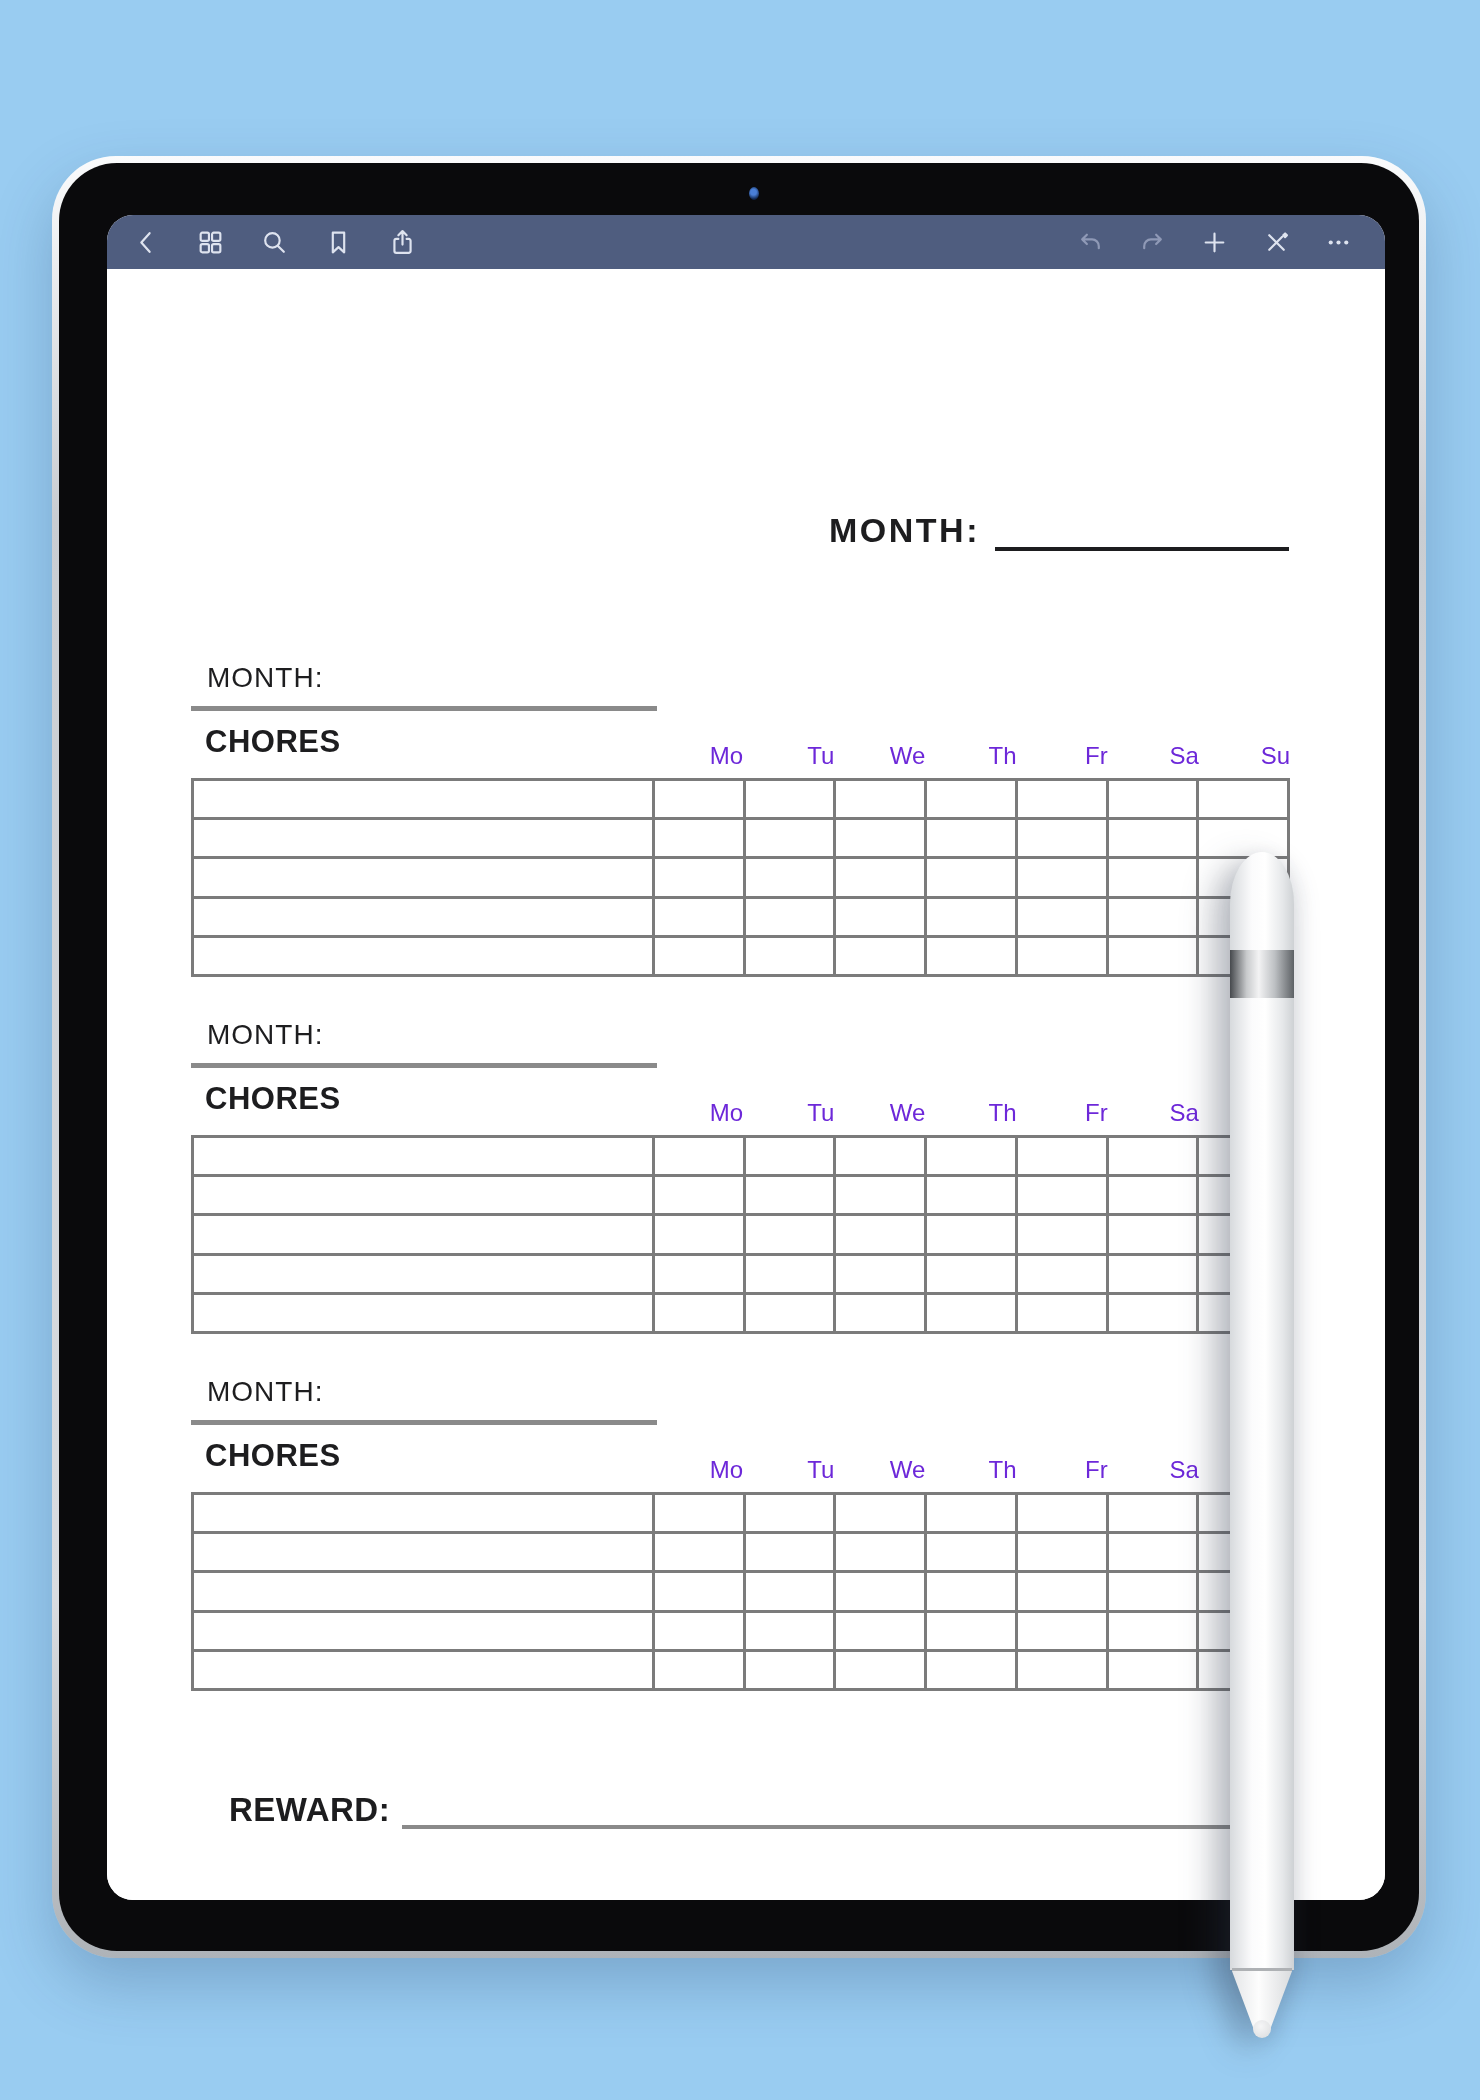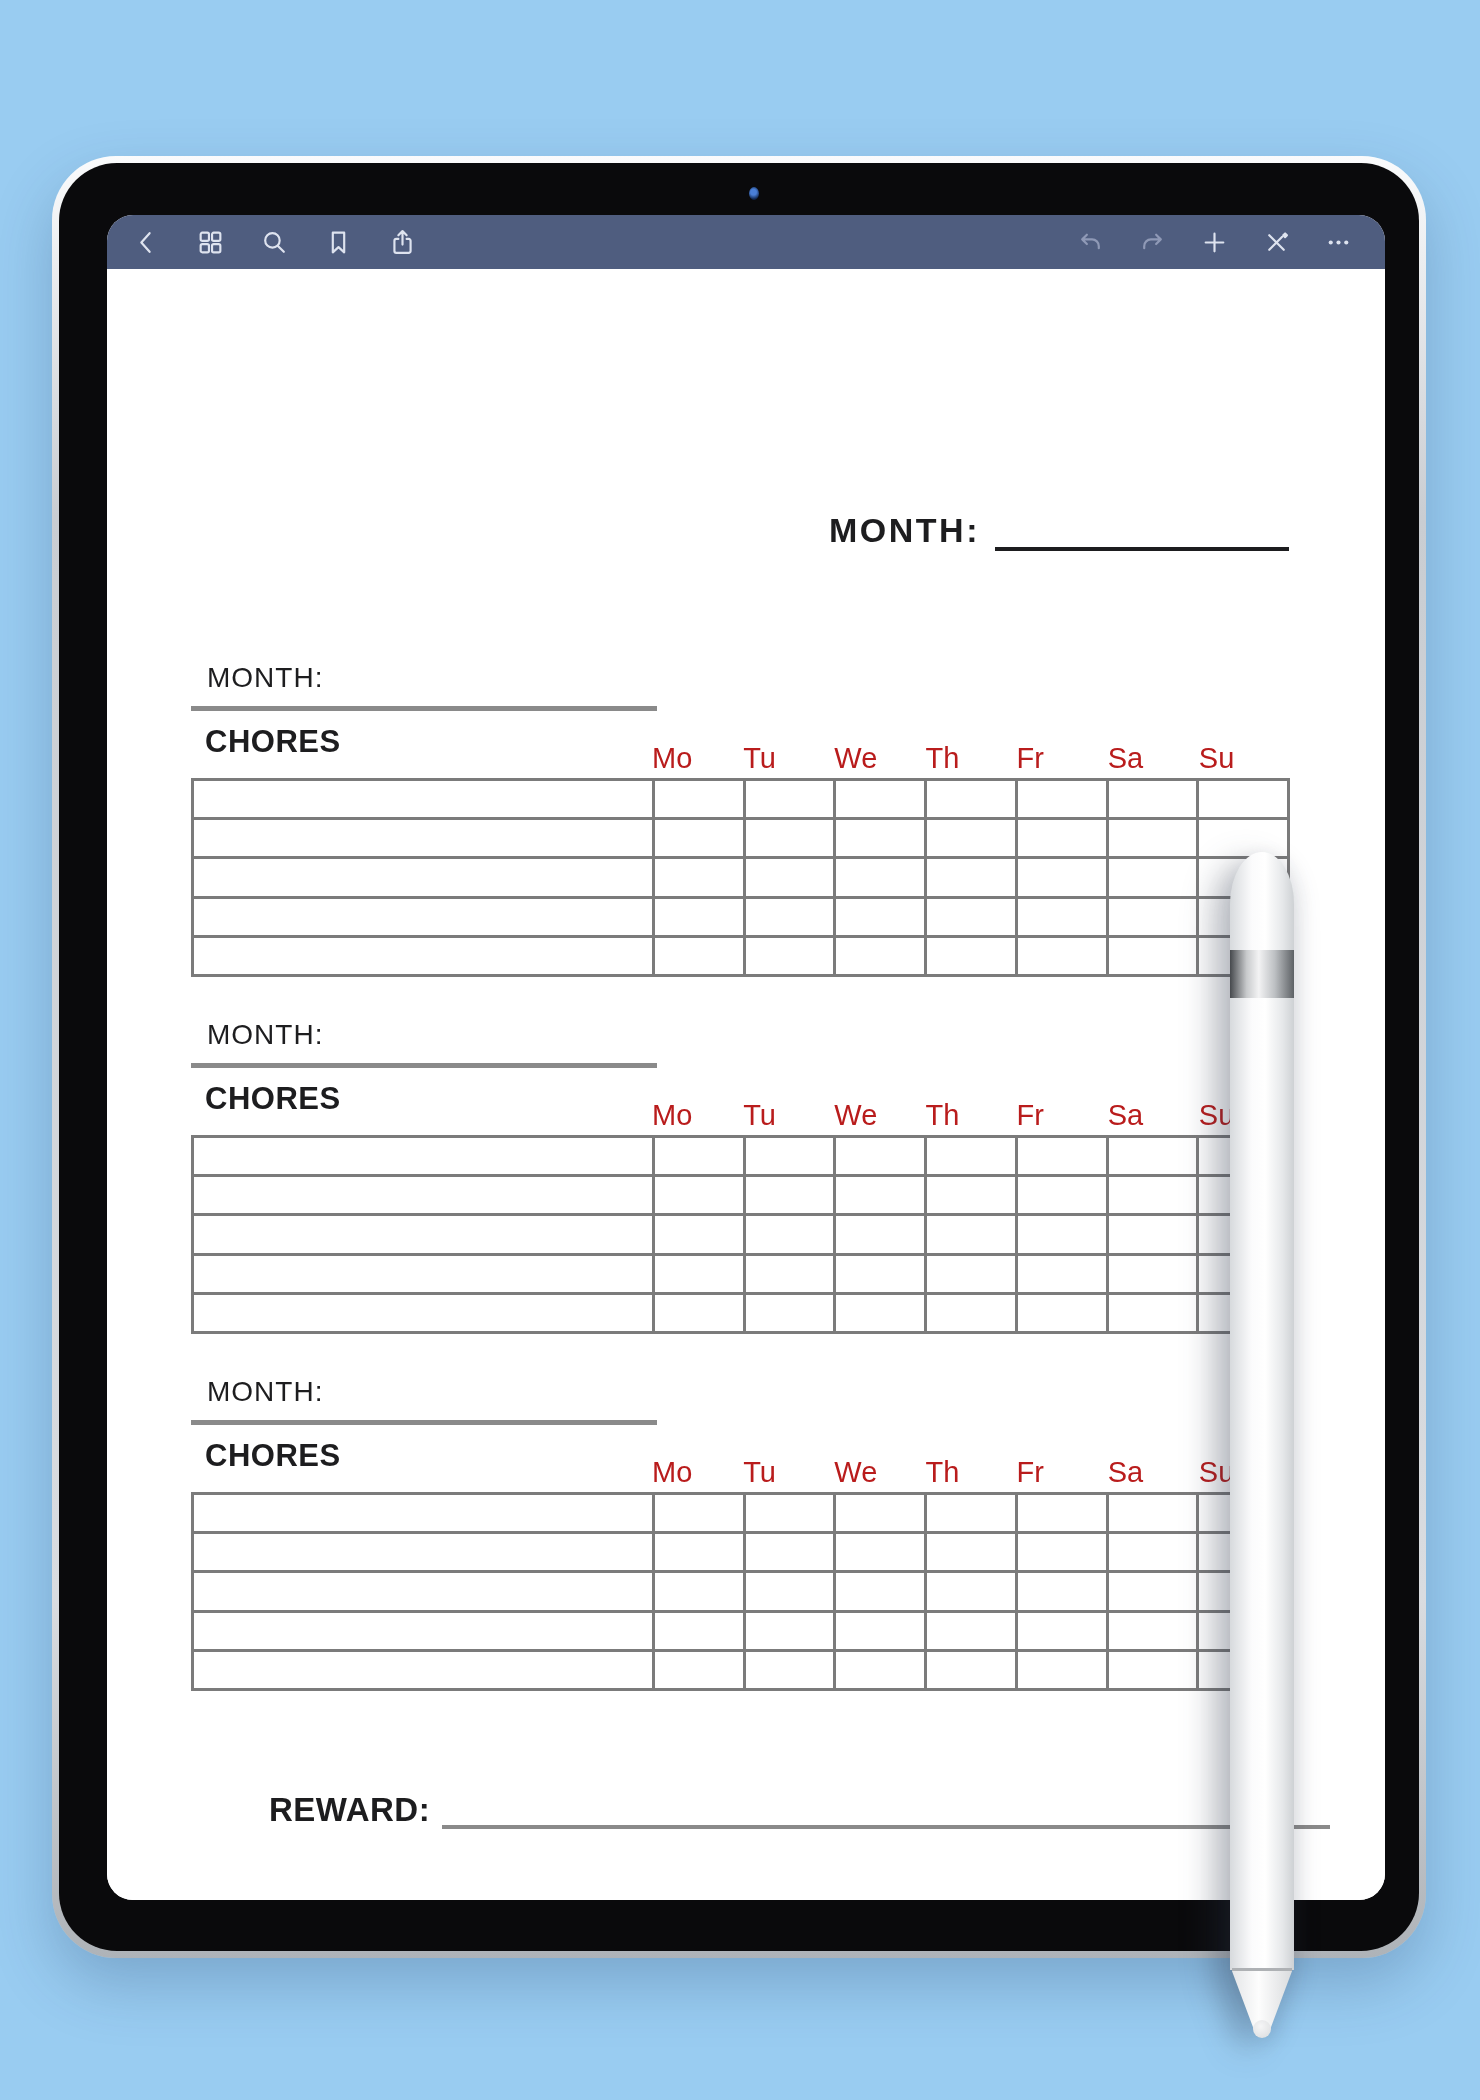--- a/index.html
+++ b/index.html
@@ -41,27 +41,27 @@
       font-size:88px;letter-spacing:2px;color:#1b1b1d;}
   .month-top{position:absolute;left:722px;top:242px;}
   .month-top .lbl{font-size:34px;font-weight:600;letter-spacing:2.5px;}
   .month-top .fline{position:absolute;left:166px;top:36px;width:294px;height:4px;background:var(--ink);}
 
   .chart-section{position:absolute;left:0;width:1278px;height:315px;}
   .sec-month{position:absolute;left:100px;top:0;font-size:28px;font-weight:500;letter-spacing:1px;}
   .sec-month-line{position:absolute;left:84px;top:44px;width:466px;height:5px;background:var(--underline-gray);}
   .sec-chores{position:absolute;left:98px;top:62px;font-size:31px;font-weight:800;letter-spacing:.5px;}
   .day-headers{position:absolute;left:545px;top:80px;width:638px;height:34px;display:flex;}
-  .day-headers .day{flex:1;text-align:left;font-size:29px;color:#b91c1c;}
+  .day-headers .day{flex:1;text-align:right;font-size:24px;color:#6d28d9;}
   .chore-table{position:absolute;left:84px;top:116px;width:1099px;height:199px;
       background:var(--grid-line);padding:3px;display:grid;gap:3px;
       grid-template-columns:458px repeat(7,1fr);grid-auto-rows:1fr;}
   .cell{background:var(--page-bg);}
 
-  .reward-row{position:absolute;left:122px;top:1522px;margin-left:40px;}
+  .reward-row{position:absolute;left:122px;top:1522px;}
   .reward-row .lbl{font-size:33px;font-weight:700;letter-spacing:.5px;}
   .reward-line{position:absolute;left:173px;top:34px;width:888px;height:4px;background:var(--underline-gray);}
 
   
   .pencil{position:absolute;left:1230px;top:852px;width:64px;height:1192px;z-index:50;
           filter:drop-shadow(-16px 10px 16px rgba(45,52,70,.32)) drop-shadow(6px 4px 10px rgba(45,52,70,.12));}
   .pencil-body{position:absolute;left:0;top:0;width:64px;height:1118px;
       background:linear-gradient(90deg,#d7dadd 0%,#fbfbfc 34%,#ffffff 55%,#e6e8ea 82%,#ced1d4 100%);
       border-radius:32px 32px 0 0 / 52px 52px 0 0;}
   .pencil-band{position:absolute;left:0;top:98px;width:64px;height:48px;

